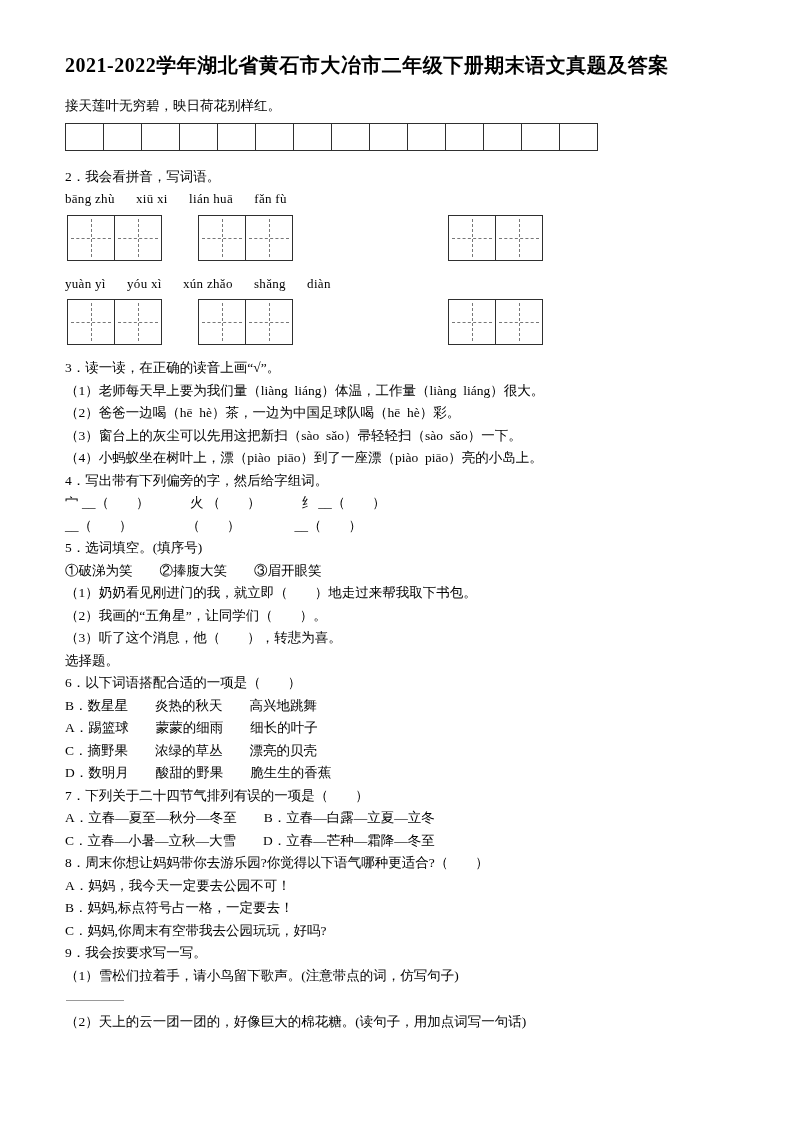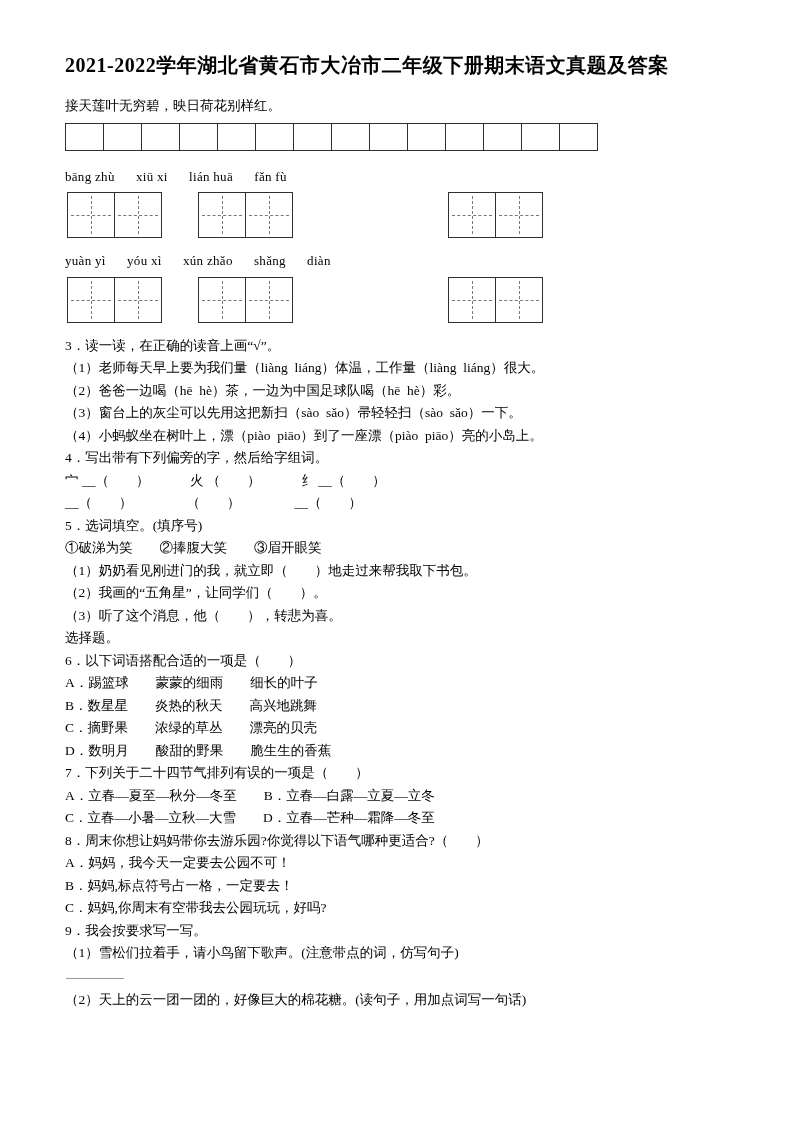--- a/index.html
+++ b/index.html
@@ -60,20 +60,21 @@
       <div class="copy-cell"></div>
       <div class="copy-cell"></div>
       <div class="copy-cell"></div>
       <div class="copy-cell"></div>
       <div class="copy-cell"></div>
       <div class="copy-cell"></div>
       <div class="copy-cell"></div>
       <div class="copy-cell"></div>
     </div>
 
+  <p class="line">2．我会看拼音，写词语。</p>
   <p class="line pinyin">bāng zhù      xiū xi      lián huā      fǎn fù</p>
   <div class="tian-row">
     <div class="tian-group g1">
         <div class="tian-cell"></div>
         <div class="tian-cell"></div>
       </div>
     <div class="tian-group g2">
         <div class="tian-cell"></div>
         <div class="tian-cell"></div>
       </div>
@@ -109,22 +110,22 @@
   <p class="line">__（　　）　　　　（　　）　　　　__（　　）</p>
 
   <p class="line">5．选词填空。(填序号)</p>
   <p class="line">①破涕为笑　　②捧腹大笑　　③眉开眼笑</p>
   <p class="line">（1）奶奶看见刚进门的我，就立即（　　）地走过来帮我取下书包。</p>
   <p class="line">（2）我画的“五角星”，让同学们（　　）。</p>
   <p class="line">（3）听了这个消息，他（　　），转悲为喜。</p>
   <p class="line">选择题。</p>
 
   <p class="line">6．以下词语搭配合适的一项是（　　）</p>
+  <p class="line">B．数星星　　炎热的秋天　　高兴地跳舞</p>
   <p class="line">A．踢篮球　　蒙蒙的细雨　　细长的叶子</p>
-  <p class="line">B．数星星　　炎热的秋天　　高兴地跳舞</p>
   <p class="line">C．摘野果　　浓绿的草丛　　漂亮的贝壳</p>
   <p class="line">D．数明月　　酸甜的野果　　脆生生的香蕉</p>
 
   <p class="line">7．下列关于二十四节气排列有误的一项是（　　）</p>
   <p class="line">A．立春—夏至—秋分—冬至　　B．立春—白露—立夏—立冬</p>
   <p class="line">C．立春—小暑—立秋—大雪　　D．立春—芒种—霜降—冬至</p>
 
   <p class="line">8．周末你想让妈妈带你去游乐园?你觉得以下语气哪种更适合?（　　）</p>
   <p class="line">A．妈妈，我今天一定要去公园不可！</p>
   <p class="line">B．妈妈,标点符号占一格，一定要去！</p>

